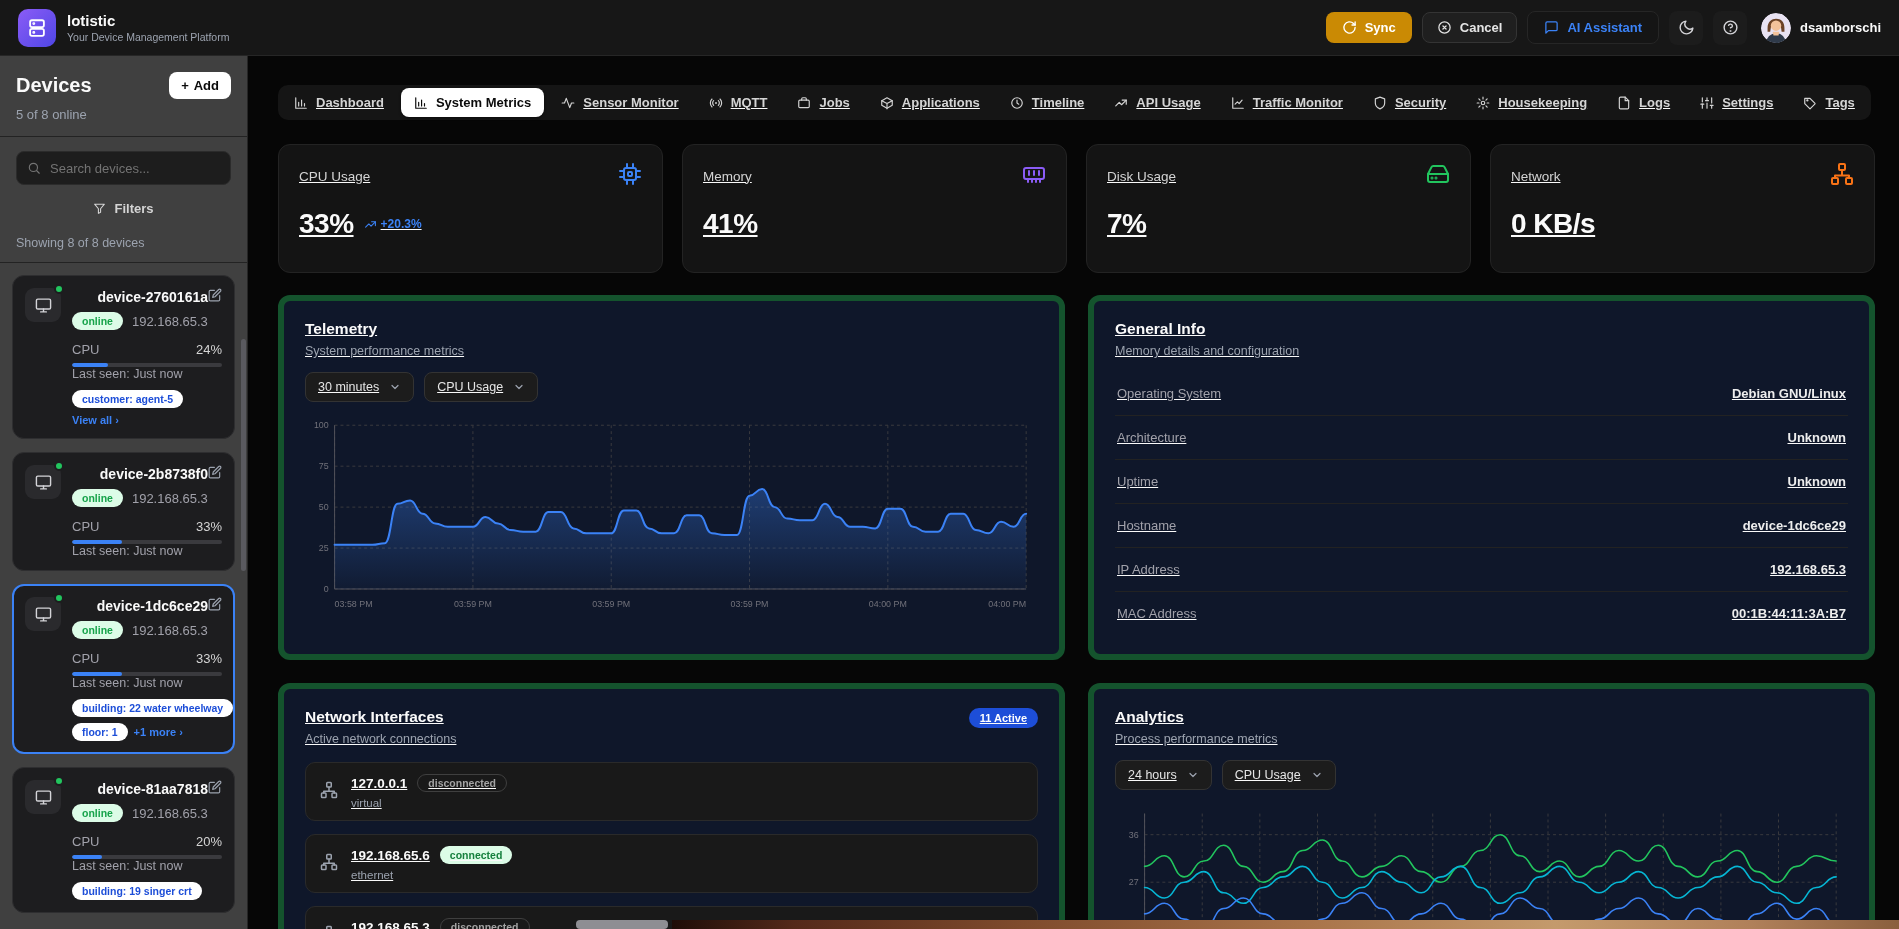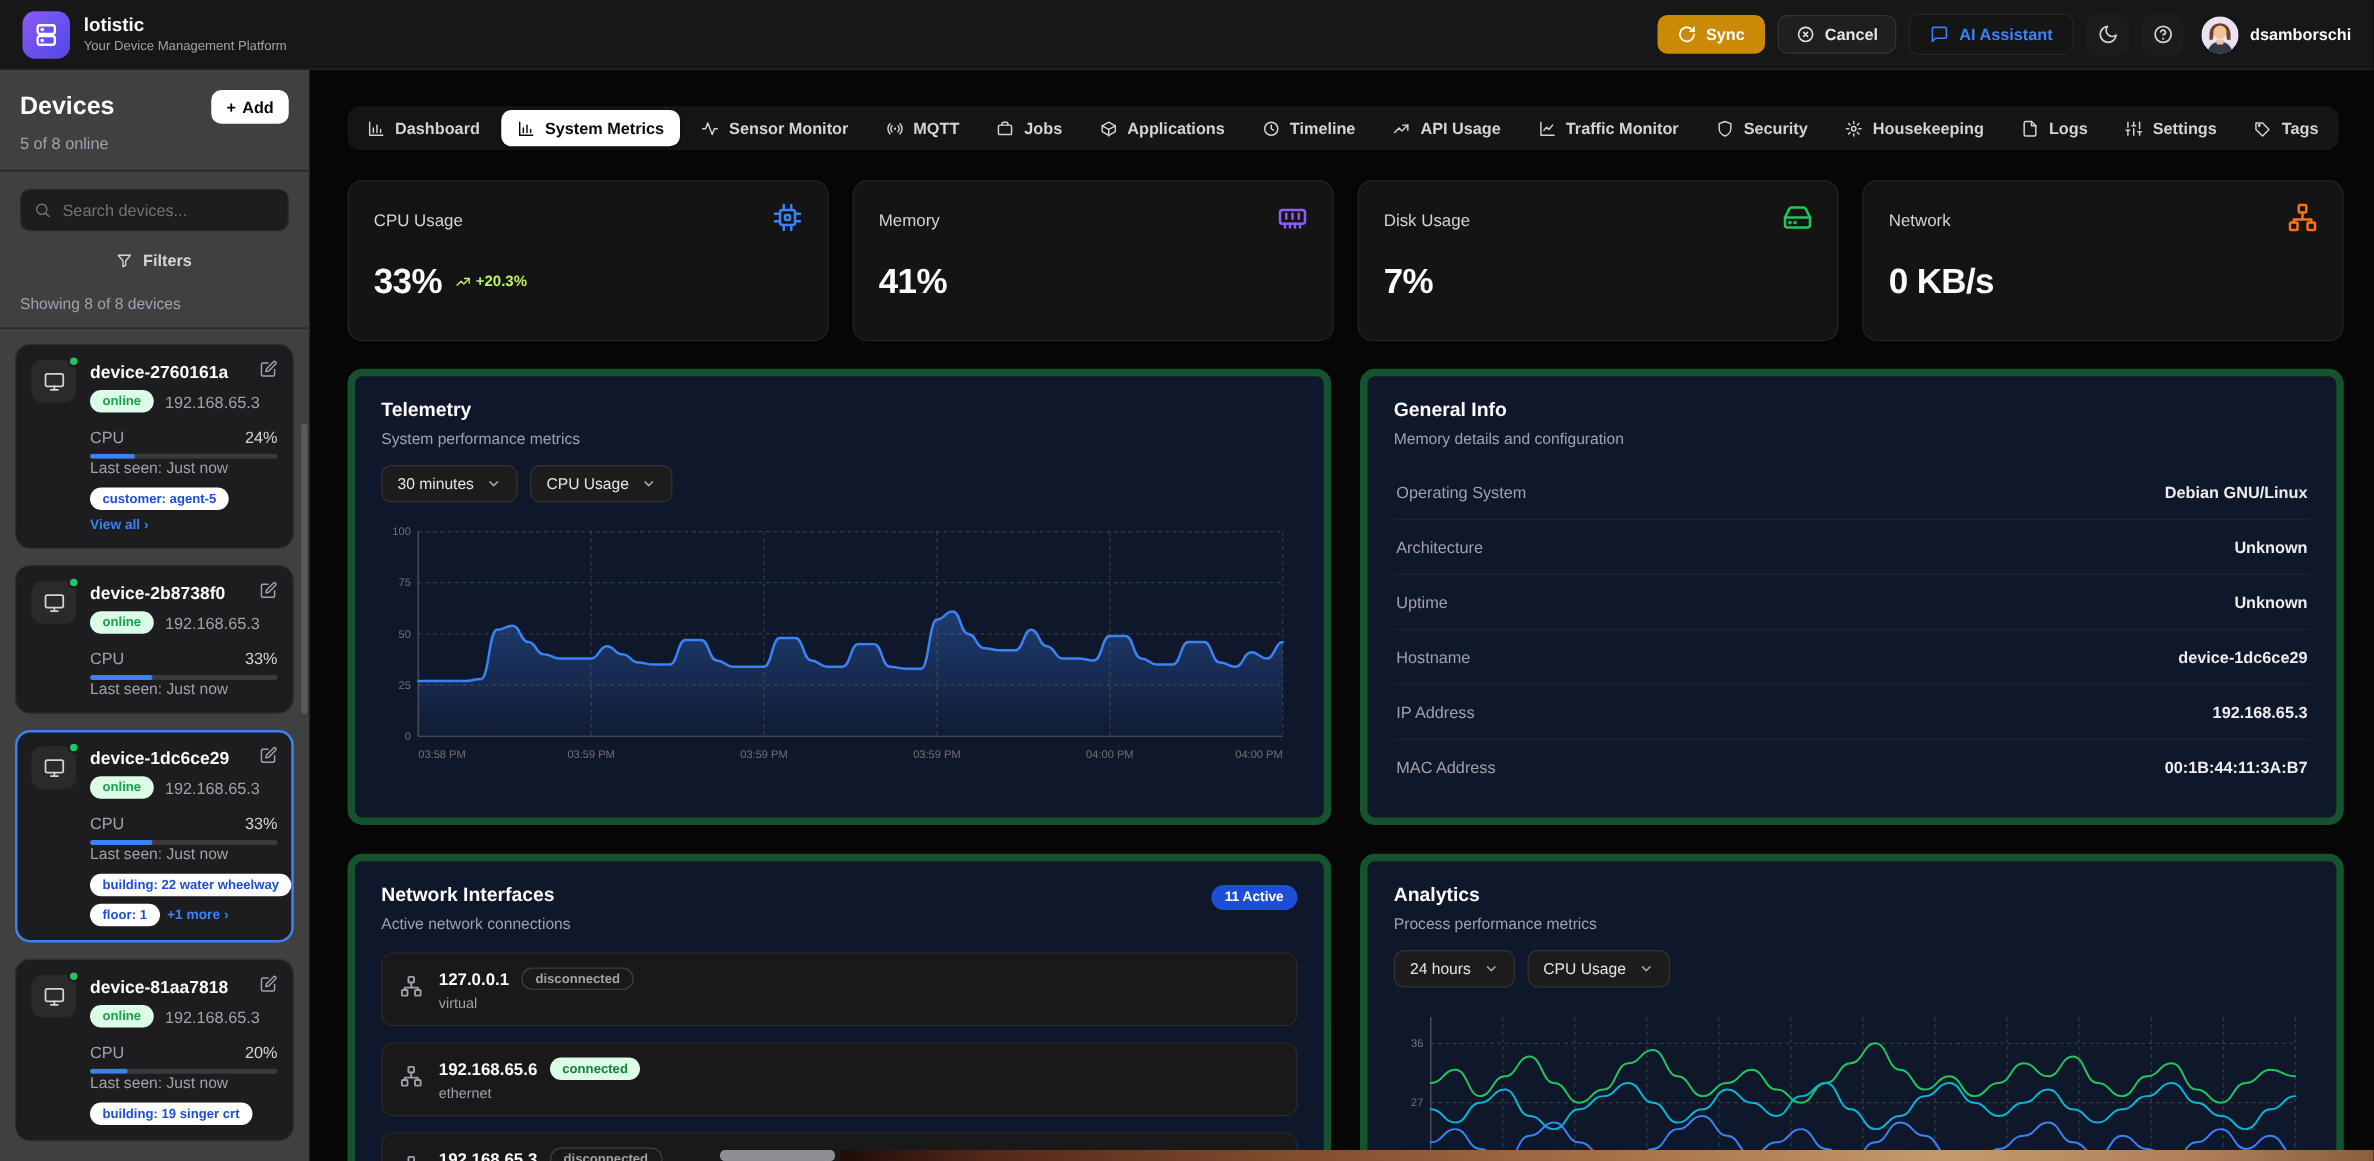--- a/index.html
+++ b/index.html
@@ -58,21 +58,21 @@
   .device-card { background:#1d1d1f; border:1px solid #2e2e30; border-radius:12px; padding:12px;
     display:flex; gap:11px; cursor:pointer; }
   .device-card.selected { border:2px solid #3b82f6; padding:11px; }
   .dev-icon-wrap { position:relative; width:36px; flex:0 0 36px; }
   .dev-icon { width:36px; height:34px; border-radius:9px; background:#2a2a2d; color:#d4d4d8;
     display:flex; align-items:center; justify-content:center; }
   .dev-icon svg { width:17px; height:17px; }
   .dev-dot { position:absolute; top:-4px; right:-3px; width:10px; height:10px; border-radius:50%;
     background:#22c55e; border:2px solid #1d1d1f; }
   .dev-main { flex:1; min-width:0; }
-  .dev-name-row { display:flex; align-items:center; justify-content:space-between; }
+  .dev-name-row { display:flex; align-items:center; justify-content:flex-end; }
   .dev-name { font-size:14px; font-weight:700; }
   .dev-edit { background:none; border:none; color:#9ca3af; cursor:pointer; padding:0; }
   .dev-edit svg { width:14px; height:14px; }
   .dev-badge-row { display:flex; align-items:center; gap:9px; margin-top:7px; }
   .badge-online { background:#dcfce7; color:#16a34a; font-size:10.5px; font-weight:700;
     border-radius:999px; padding:3px 10px; }
   .dev-ip { color:#a1a1aa; font-size:13px; }
   .dev-cpu-row { display:flex; justify-content:space-between; margin-top:12px;
     color:#a1a1aa; font-size:13px; }
   .dev-cpu-val { color:#d4d4d4; }
@@ -80,36 +80,36 @@
   .dev-bar-fill { height:100%; border-radius:2px; background:#3b82f6; }
   .dev-seen { color:#a1a1aa; font-size:12.5px; margin-top:0; }
   .dev-tags { display:flex; flex-wrap:wrap; align-items:center; gap:6px; margin-top:9px; }
   .tag-pill { background:#fff; color:#1d4ed8; font-size:10.5px; font-weight:700;
     border-radius:999px; padding:3px 10px; white-space:nowrap; }
   .dev-link { color:#3b82f6; font-size:11px; font-weight:700; cursor:pointer; white-space:nowrap; }
   .sidebar-vscroll { position:absolute; right:1px; top:283px; width:5px; height:232px;
     background:#5a5a5f; border-radius:3px; }
 
   
-  main { flex:1; overflow:hidden; padding:29px 24px 0 30px; display:flex; flex-direction:column; }
+  main { flex:1; overflow:hidden; padding:29px 24px 0 30px; display:flex; flex-direction:column;text-decoration:underline; }
   .tabbar { display:flex; align-items:center; gap:4px; background:#151515; border-radius:10px;
     padding:3px; width:fit-content; }
   .tab { display:flex; align-items:center; gap:8px; padding:7px 13px; border-radius:8px;
     color:#d4d4d4; font-size:13px; font-weight:600; cursor:pointer; white-space:nowrap; }
   .tab svg { width:14px; height:14px; }
   .tab.active { background:#fff; color:#0a0a0a; box-shadow:0 1px 3px rgba(0,0,0,.5); }
 
   .metrics-row { display:grid; grid-template-columns:repeat(4,1fr); gap:19px; margin-top:24px; }
   .metric-card { background:#141414; border:1px solid #232323; border-radius:12px; padding:17px 20px; height:129px; }
   .metric-head { display:flex; align-items:center; justify-content:space-between; }
   .metric-title { color:#d4d4d4; font-size:13.5px; }
   .metric-icon svg { width:24px; height:24px; }
   .metric-value-row { display:flex; align-items:center; gap:10px; margin-top:18px; }
   .metric-value { font-size:28px; font-weight:700; letter-spacing:-0.5px; }
-  .metric-trend { color:#bef264; font-size:12px; font-weight:600; display:flex; align-items:flex-end; gap:4px; }
+  .metric-trend { color:#3b82f6; font-size:12px; font-weight:600; display:flex; align-items:flex-end; gap:4px; }
   .metric-trend svg { width:13px; height:13px; }
 
   .panel-grid { display:grid; grid-template-columns:1fr 1fr; gap:23px; margin-top:22px; }
   .panel { background:#0f172a; border:6px solid #14532d; border-radius:12px; padding:19px 21px; min-height:352px; }
   .panel-title { font-size:15.5px; font-weight:700; }
   .panel-sub { font-size:12.5px; color:#9ca3af; margin-top:6px; }
   .panel-head-row { display:flex; align-items:flex-start; justify-content:space-between; }
   .active-badge { background:#1d4ed8; color:#fff; font-size:11px; font-weight:700;
     border-radius:999px; padding:4px 11px; }
 

